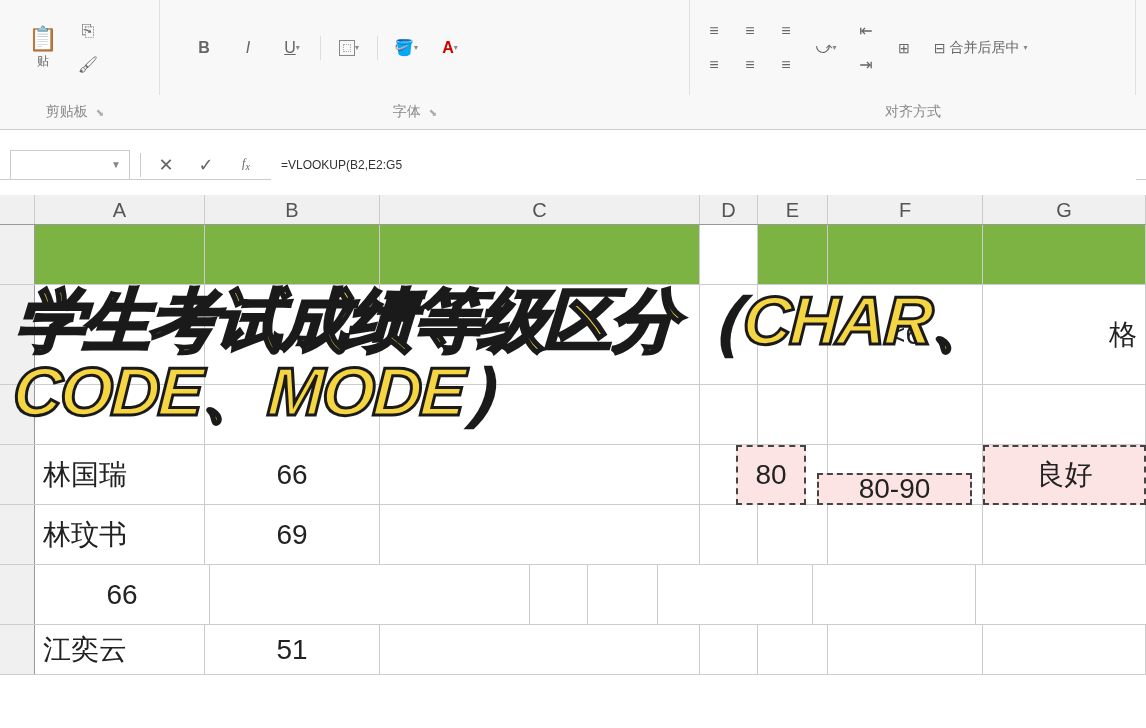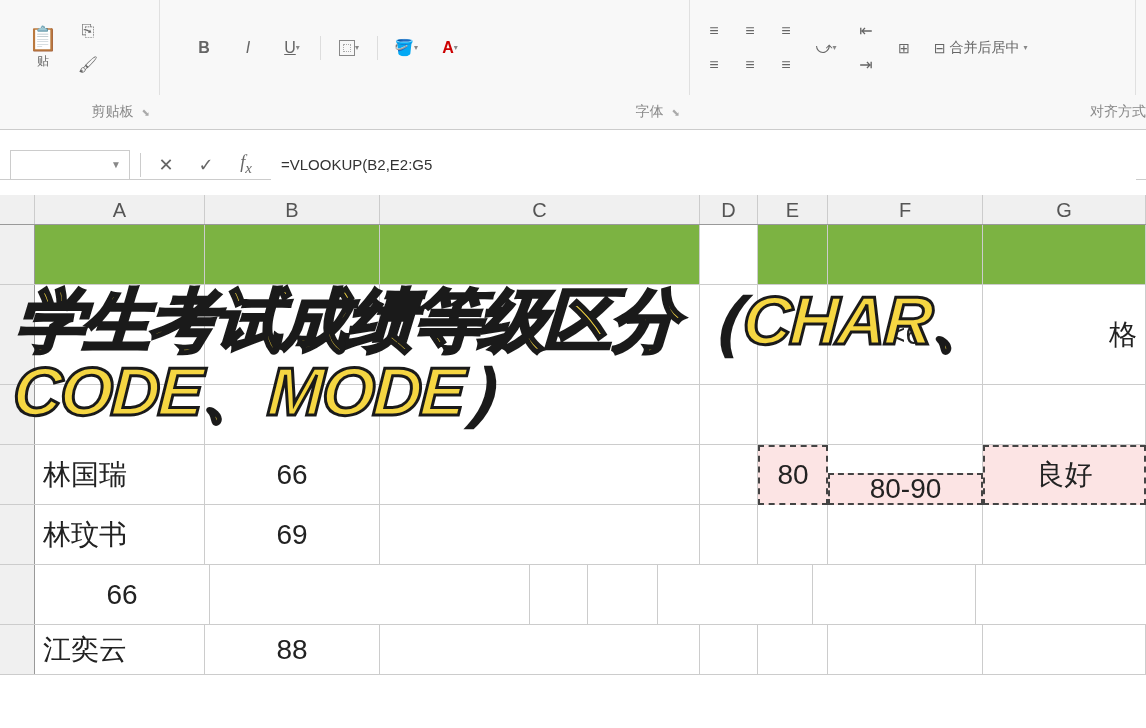--- a/index.html
+++ b/index.html
@@ -9,52 +9,52 @@
 .ribbon { height: 95px; background: #f8f8f8; display: flex; padding: 0 10px; }
 .ribbon-group { display: flex; flex-direction: column; padding: 0 8px; border-right: 1px solid #e0e0e0; }
 .ribbon-row { display: flex; align-items: center; gap: 4px; flex: 1; }
 .ribbon-btn { width: 32px; height: 32px; display: flex; align-items: center; justify-content: center; color: #666; font-size: 16px; cursor: pointer; }
 .ribbon-btn-wide { padding: 0 8px; height: 32px; display: flex; align-items: center; color: #666; font-size: 14px; gap: 4px; }
 .paste-btn { width: 50px; height: 60px; display: flex; flex-direction: column; align-items: center; justify-content: center; color: #666; font-size: 12px; }
 .paste-icon { font-size: 24px; }
 
 
 .group-labels { height: 35px; background: #f8f8f8; display: flex; border-bottom: 1px solid #ccc; }
-.group-label { color: #888; font-size: 14px; text-align: right; padding: 8px 0; }
+.group-label { color: #888; font-size: 14px; text-align: center; padding: 8px 0; }
 .gl-clip { width: 150px; }
 .gl-font { width: 530px; }
 .gl-align { flex: 1; }
 .launcher { font-size: 10px; color: #aaa; margin-left: 8px; }
 
 
 .formula-bar { height: 50px; display: flex; align-items: center; padding: 25px 10px 5px; gap: 10px; border-bottom: 1px solid #ccc; }
 .name-box { width: 120px; height: 30px; border: 1px solid #ccc; display: flex; align-items: center; padding: 0 8px; }
 .name-box-arrow { color: #888; font-size: 10px; margin-left: auto; }
 .fb-btn { width: 30px; height: 30px; display: flex; align-items: center; justify-content: center; color: #666; font-size: 18px; cursor: pointer; }
 .fb-sep { width: 1px; height: 24px; background: #ccc; }
-.fx-label { font-style: italic; font-family: serif; font-size: 18px; color: #666; }
-.formula-input { flex: 1; height: 30px; border: none; font-size: 15px; padding: 0 10px; color: #333; outline: none; }
+.fx-label { font-style: italic; font-family: serif; font-size: 12px; color: #666; }
+.formula-input { flex: 1; height: 30px; border: none; font-size: 12px; padding: 0 10px; color: #333; outline: none; }
 
 
 .col-headers { height: 30px; display: flex; background: #f0f0f0; border-bottom: 1px solid #999; margin-top: 15px; }
 .corner { width: 35px; border-right: 1px solid #ccc; background: #f0f0f0; }
 .col-h { border-right: 1px solid #ccc; text-align: center; font-size: 20px; color: #555; font-family: Arial; line-height: 30px; }
 .ca { width: 170px; } .cb { width: 175px; } .cc { width: 320px; } .cd { width: 58px; } .ce { width: 70px; } .cf { width: 155px; } .cg { width: 163px; }
 
 
 .grid { position: relative; }
 .row { display: flex; height: 60px; border-bottom: 1px solid #ccc; }
 .rh { width: 35px; background: #f0f0f0; border-right: 1px solid #999; }
 .cell { border-right: 1px solid #ccc; font-size: 28px; display: flex; align-items: center; padding: 0 8px; color: #222; }
 .cell.center { justify-content: center; }
 .green-row .cell { background: #7cb342; }
 
 
 .lookup-area { position: absolute; right: 0; top: 220px; }
-.lookup-row { display: flex; height: 60px; }
+.lookup-row { display: flex; height: 60px; gap: 11px; }
 .lookup-cell { border: 2px dashed #444; background: #fce4e4; font-size: 28px; display: flex; align-items: center; justify-content: center; color: #222; }
 .le { width: 70px; } .lf { width: 155px; margin-top: 28px; } .lg { width: 163px; }
 
 
 .overlay-title { position: absolute; top: 285px; left: 15px; right: 5px; font-size: 68px; font-weight: 900; color: #f5d642; -webkit-text-stroke: 3px #1a1a1a; text-stroke: 3px #1a1a1a; font-family: "Microsoft YaHei", sans-serif; letter-spacing: -2px; line-height: 1.05; z-index: 100; font-style: italic; transform: skewX(-3deg); }
 
 
 .border-icon { width: 16px; height: 16px; border: 1px solid #888; position: relative; }
 .border-icon::after { content: ''; position: absolute; inset: 3px; border: 1px dotted #aaa; }
 .dd-arrow { font-size: 8px; color: #888; }
@@ -223,21 +223,21 @@
     <div class="cell cb center">66</div>
     <div class="cell cc"></div>
     <div class="cell cd"></div>
     <div class="cell ce"></div>
     <div class="cell cf"></div>
     <div class="cell cg"></div>
   </div>
   <div class="row" style="height:50px">
     <div class="rh"></div>
     <div class="cell ca">江奕云</div>
-    <div class="cell cb center">88</div>
+    <div class="cell cb center">51</div>
     <div class="cell cc"></div>
     <div class="cell cd"></div>
     <div class="cell ce"></div>
     <div class="cell cf"></div>
     <div class="cell cg"></div>
   </div>
 
   <div class="lookup-area">
     <div class="lookup-row">
       <div class="lookup-cell le">80</div>

